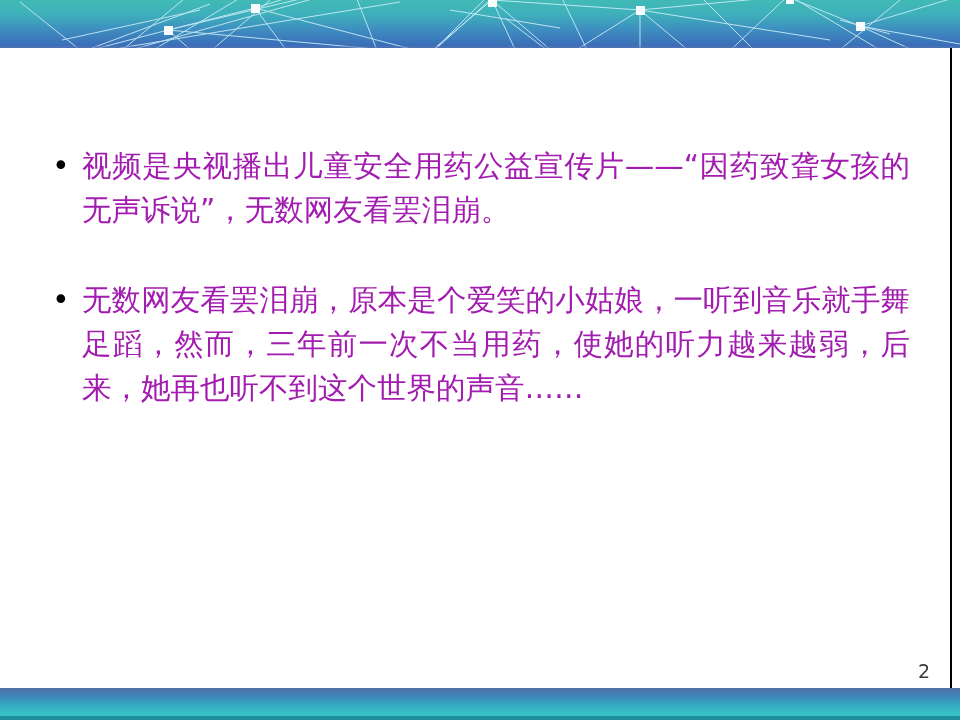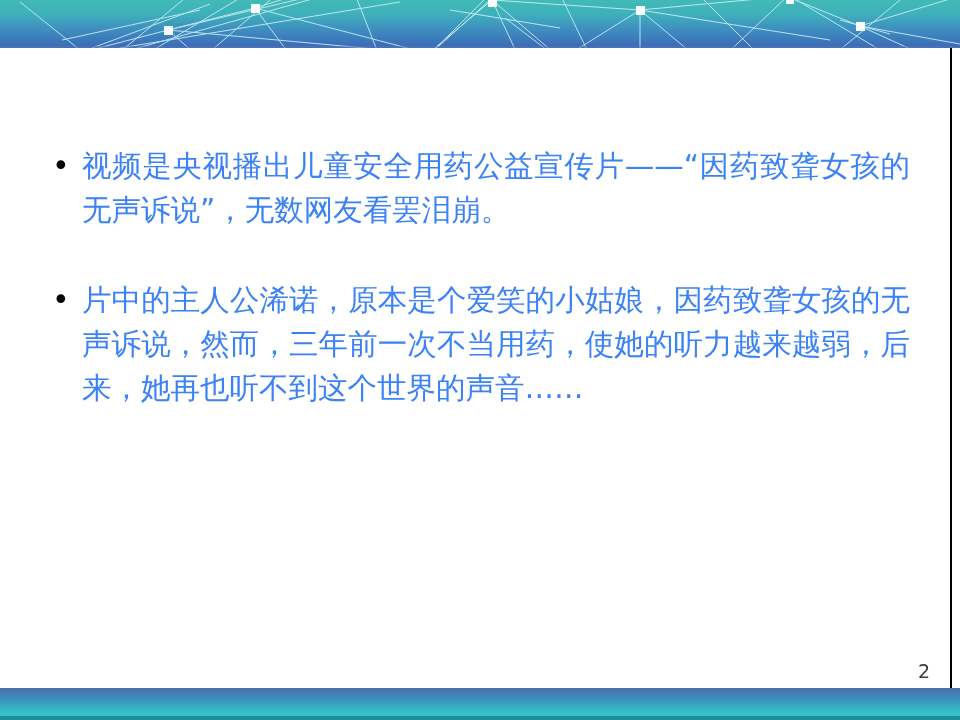--- a/index.html
+++ b/index.html
@@ -89,21 +89,21 @@
     text-align: left;
     padding-left: 12px;
     box-sizing: border-box;
     font-family: "DejaVu Sans", "Liberation Sans", sans-serif;
   }
 
   .bullet-text {
     flex: 1 1 auto;
     font-size: 29.5px;
     line-height: 44px;
-    color: #3b82f6;
+    color: #a21caf;
     letter-spacing: 0px;
     text-align: justify;
     text-justify: inter-ideograph;
     font-family: "DejaVu Sans", "Liberation Sans", sans-serif;
     white-space: pre-wrap;
   }
 
   
   .page-number {
     position: absolute;
@@ -229,21 +229,21 @@
     <div class="bullet-block">
       <div class="bullet-row">
         <div class="bullet-marker">•</div>
         <div class="bullet-text">视频是央视播出儿童安全用药公益宣传片——“因药致聋女孩的无声诉说”，无数网友看罢泪崩。</div>
       </div>
     </div>
 
     <div class="bullet-block">
       <div class="bullet-row">
         <div class="bullet-marker">•</div>
-        <div class="bullet-text">片中的主人公浠诺，原本是个爱笑的小姑娘，因药致聋女孩的无声诉说，然而，三年前一次不当用药，使她的听力越来越弱，后来，她再也听不到这个世界的声音……</div>
+        <div class="bullet-text">无数网友看罢泪崩，原本是个爱笑的小姑娘，一听到音乐就手舞足蹈，然而，三年前一次不当用药，使她的听力越来越弱，后来，她再也听不到这个世界的声音……</div>
       </div>
     </div>
 
   </div>
 
   <div class="page-number">2</div>
 
   <div class="bottom-bar"></div>
   <div class="bottom-bar-cap"></div>
 

